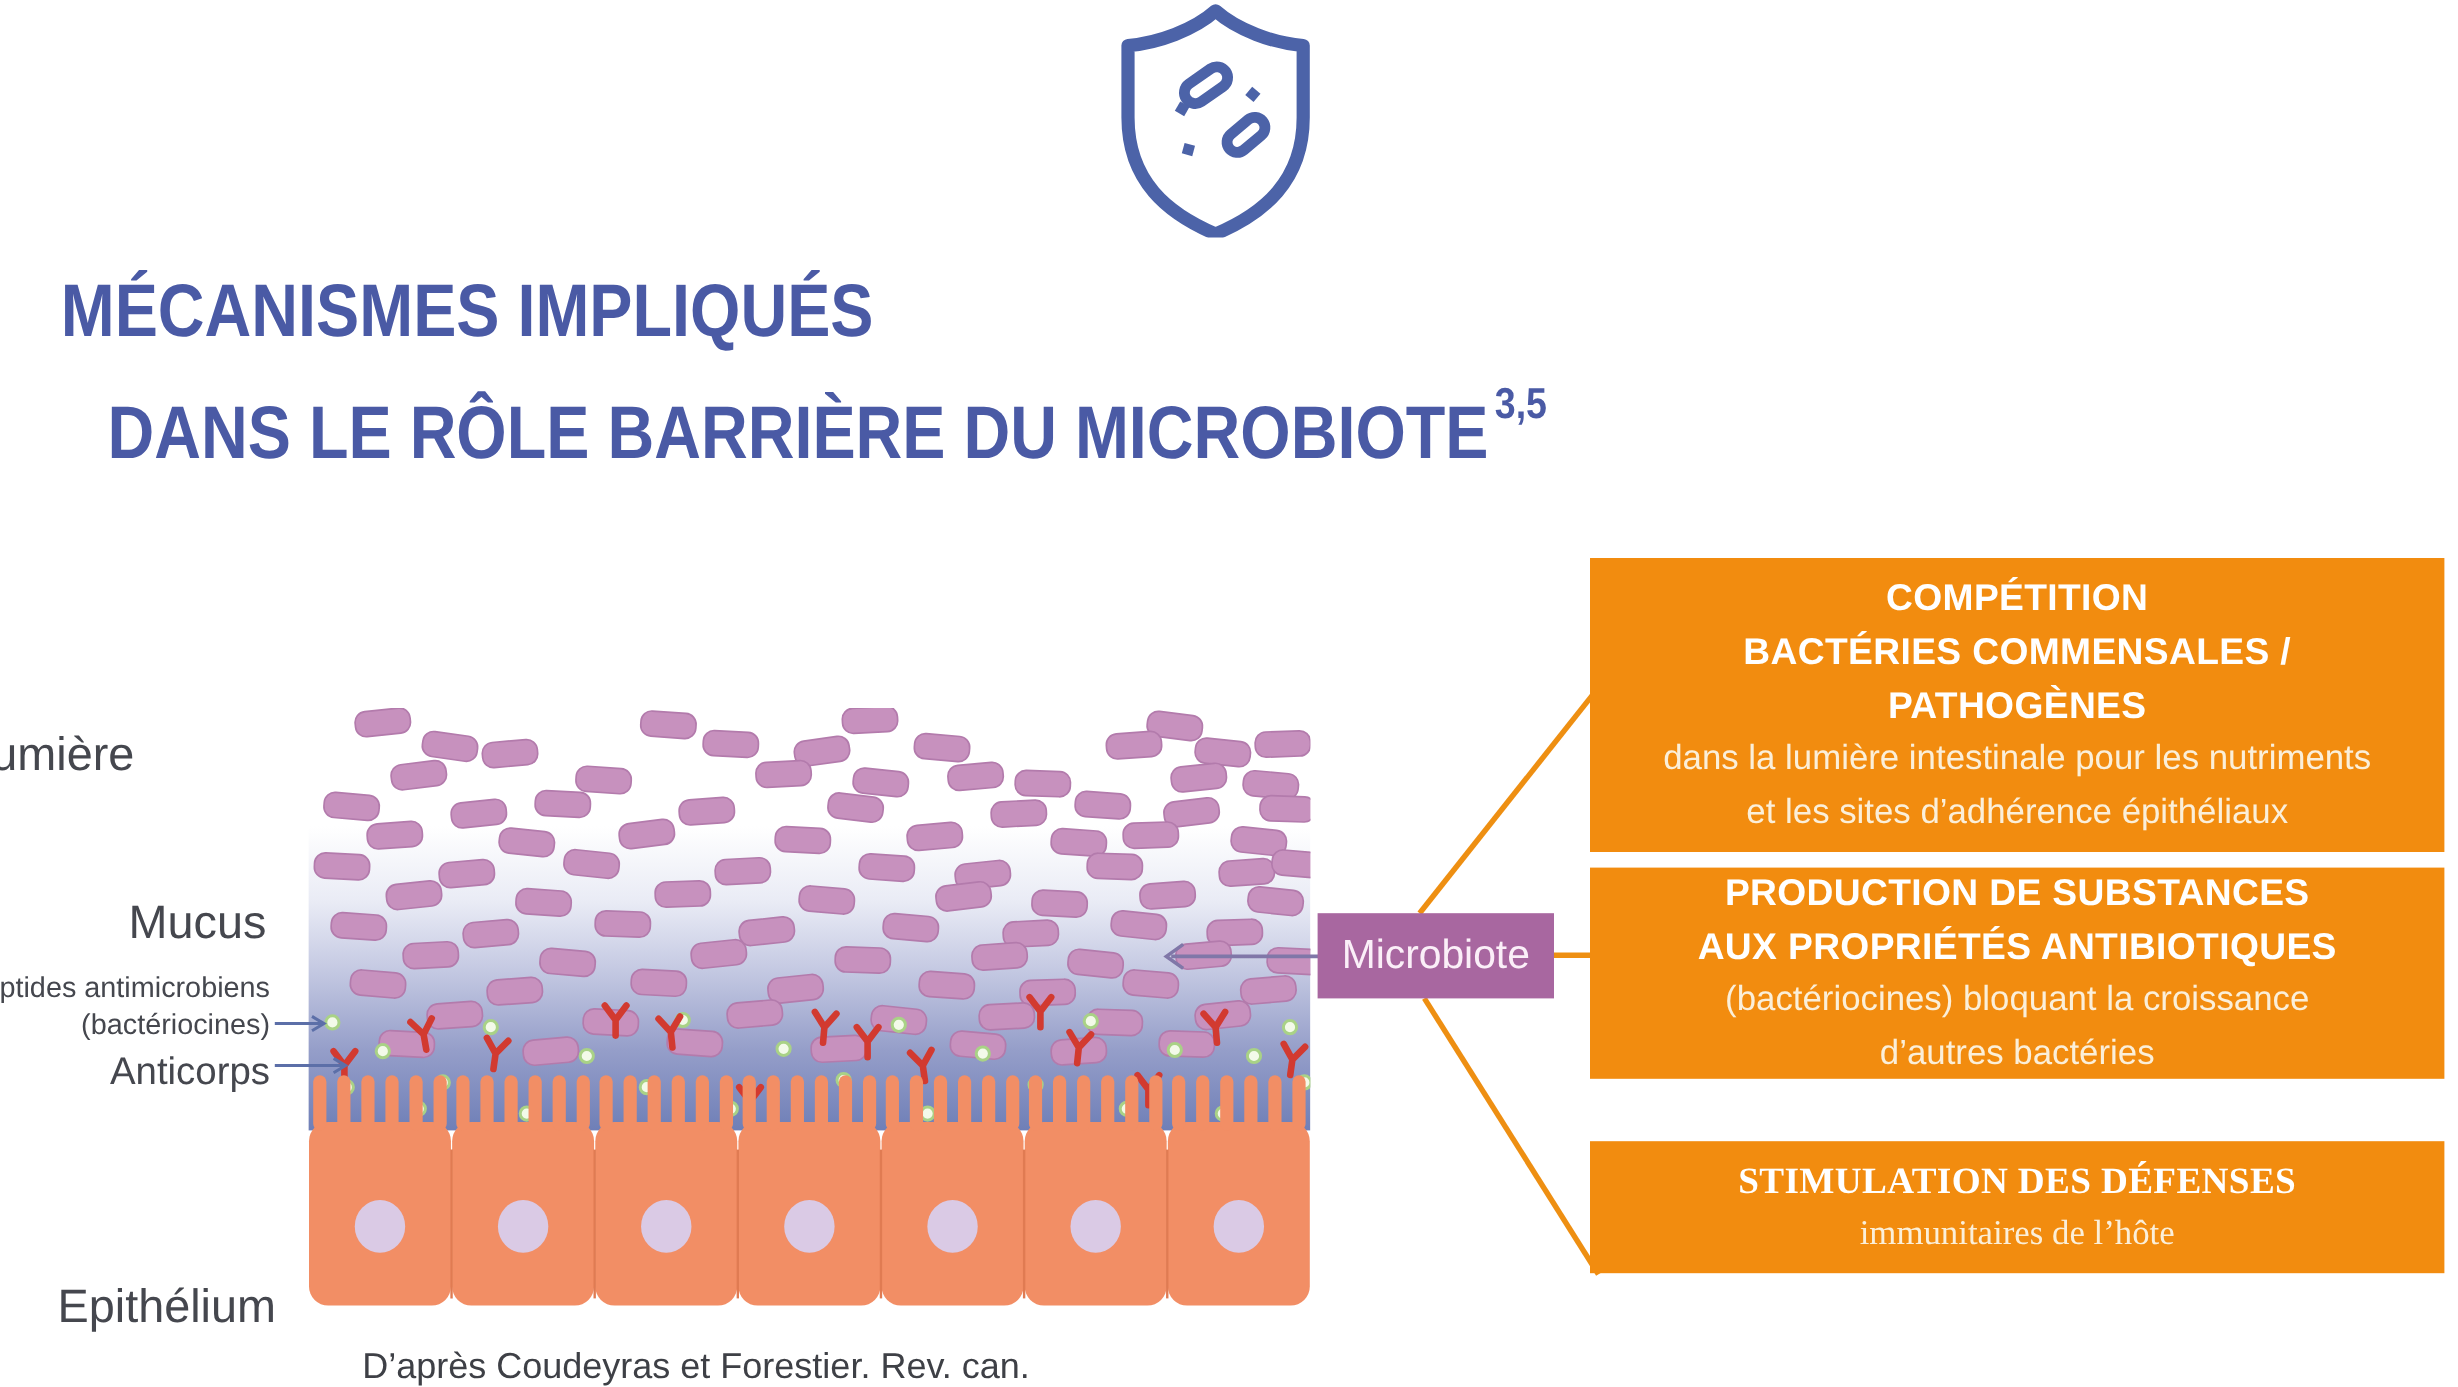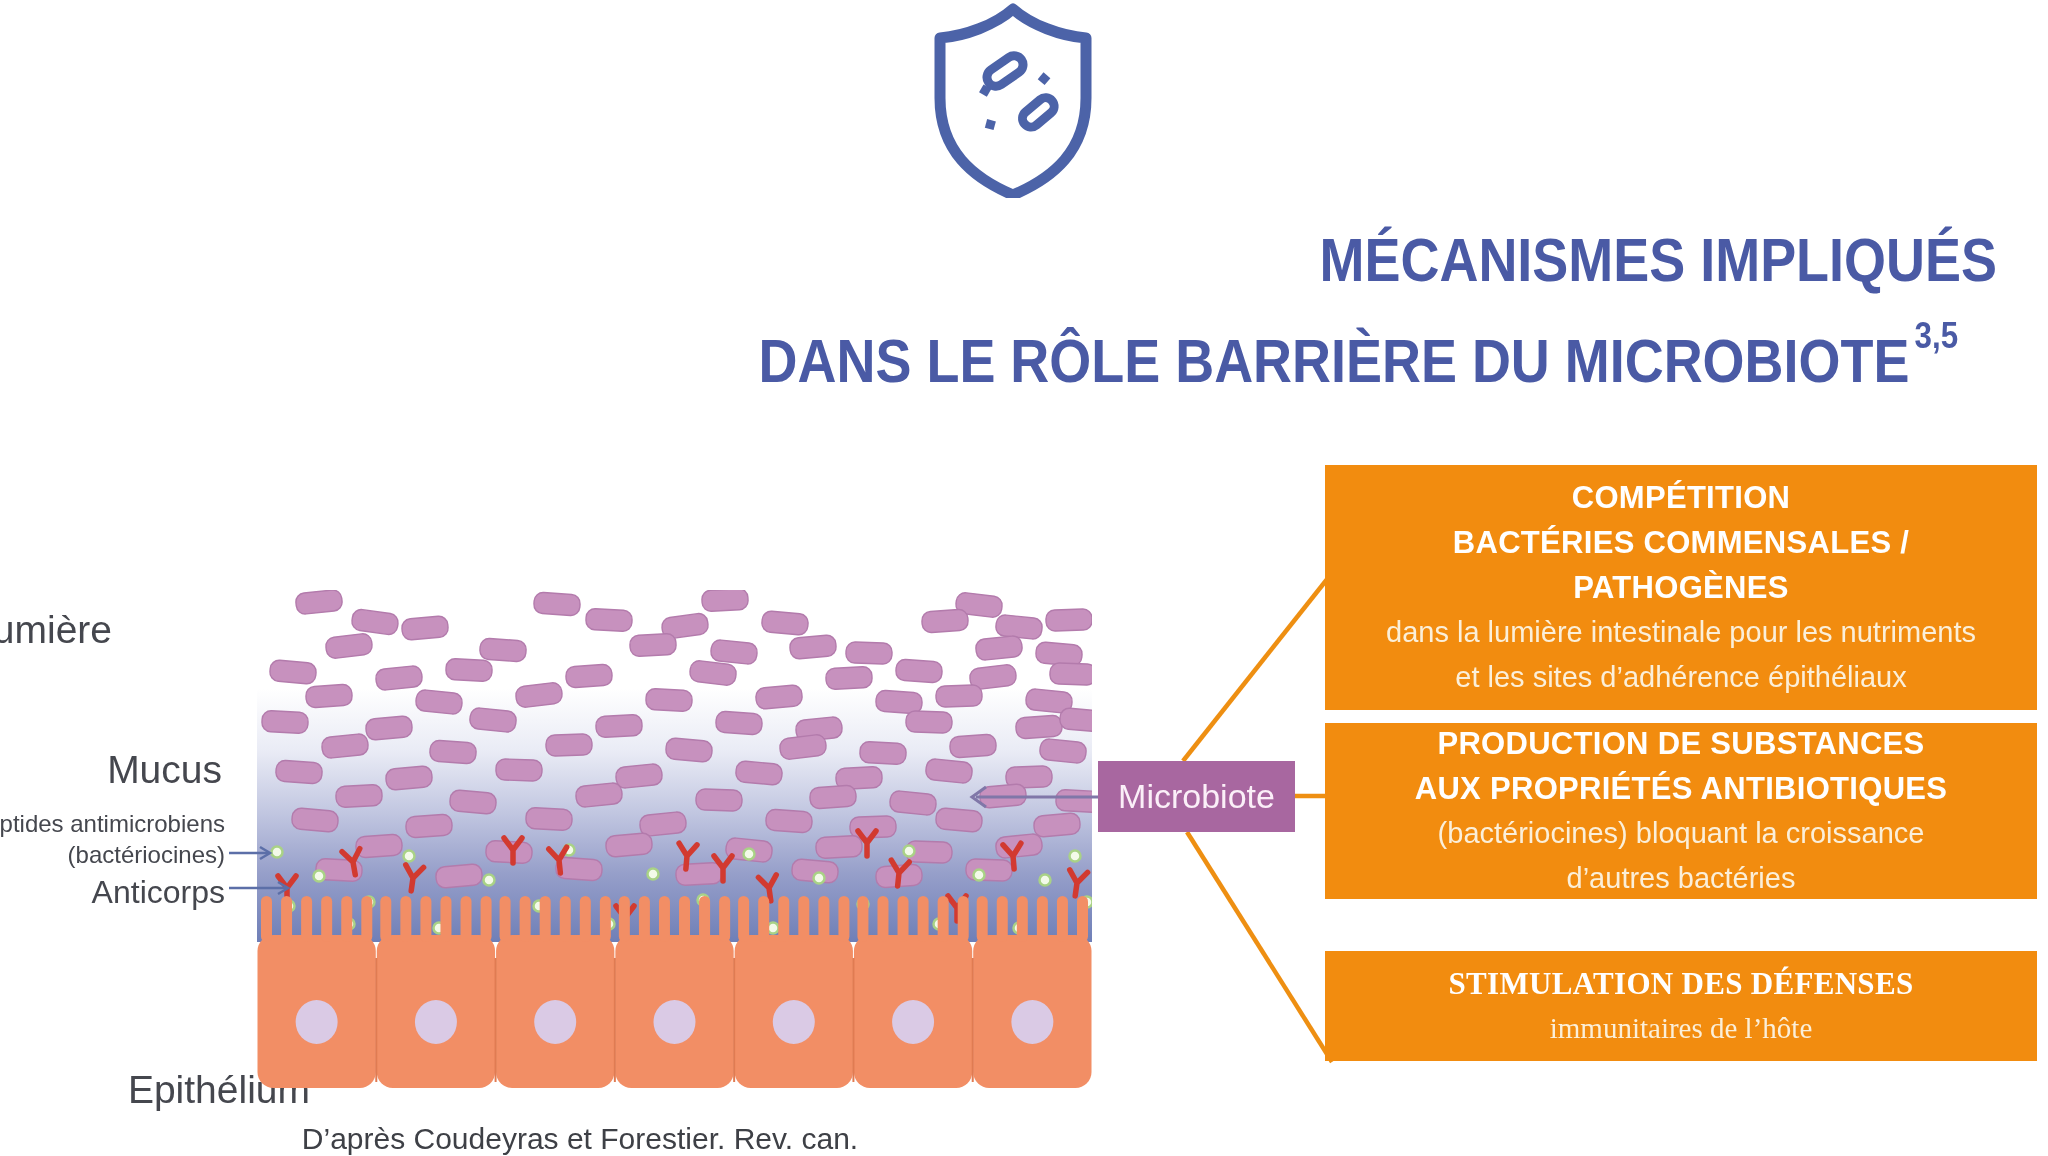--- a/index.html
+++ b/index.html
@@ -1,32 +1,32 @@
 <!DOCTYPE html>
 <html style="--title-blue: #4A5AA5; --shield-blue: #4C63A8; --accent-orange: #F28C0F; --line-orange: #EE8F12; --box-purple: #A867A0; --bacteria-pink: #C791BE; --bacteria-stroke: #B37BAC; --epithelium-orange: #F28E65; --cell-border-orange: #E07B52; --nucleus-lavender: #DACAE5; --antibody-red: #D23A30; --peptide-green: #A9D286; --arrow-slate: #5C6FA8; --arrow-gray-purple: #8077A8; --mucus-deep: #6F7FB7;"><head>
 <meta charset="utf-8">
 <style>
   html,body{margin:0;padding:0;background:#ffffff;}
   #page{position:relative;width:2048px;height:1156px;background:#fff;overflow:hidden;
         font-family:"Liberation Sans","DejaVu Sans",sans-serif;}
   
   #shield{position:absolute;left:928px;top:2px;width:170px;height:196px;}
-  #title{position:absolute;left:0;top:222px;width:2048px;text-align:right;
+  #title{position:absolute;left:0;top:222px;width:2048px;text-align:left;
          color:var(--title-blue,#4A5AA5);font-weight:700;font-size:62px;line-height:76px;
          letter-spacing:0px;}
   #title .squeeze{display:inline-block;transform:scaleX(0.87);transform-origin:center;white-space:nowrap;}
   #title sup{font-size:36px;vertical-align:34px;margin-left:6px;font-weight:700;}
   
   .lbl{position:absolute;color:#45474E;text-align:right;white-space:nowrap;}
   #lbl-lumen{right:1936px;top:608px;font-size:39px;}
   #lbl-mucus{right:1826px;top:748px;font-size:39px;}
   #lbl-pep1{right:1823px;top:810px;font-size:24px;}
   #lbl-pep2{right:1823px;top:841px;font-size:24px;}
   #lbl-anticorps{right:1823px;top:874px;font-size:32px;}
-  #lbl-epithelium{right:1738px;top:1068px;font-size:39px;}
+  #lbl-epithelium{right:1818px;top:1068px;font-size:39px;}
   #citation{position:absolute;left:250px;top:1122px;width:660px;text-align:center;
             font-size:30px;color:#3E4046;}
   
   #illu{position:absolute;left:257px;top:590px;width:835px;height:505px;}
   
   .ovl{position:absolute;pointer-events:none;}
   
   #microbiote{position:absolute;left:1098px;top:761px;width:197px;height:71px;
               background:var(--box-purple,#A867A0);color:#FBEFF8;font-size:34px;font-weight:400;
               display:flex;align-items:center;justify-content:center;}

